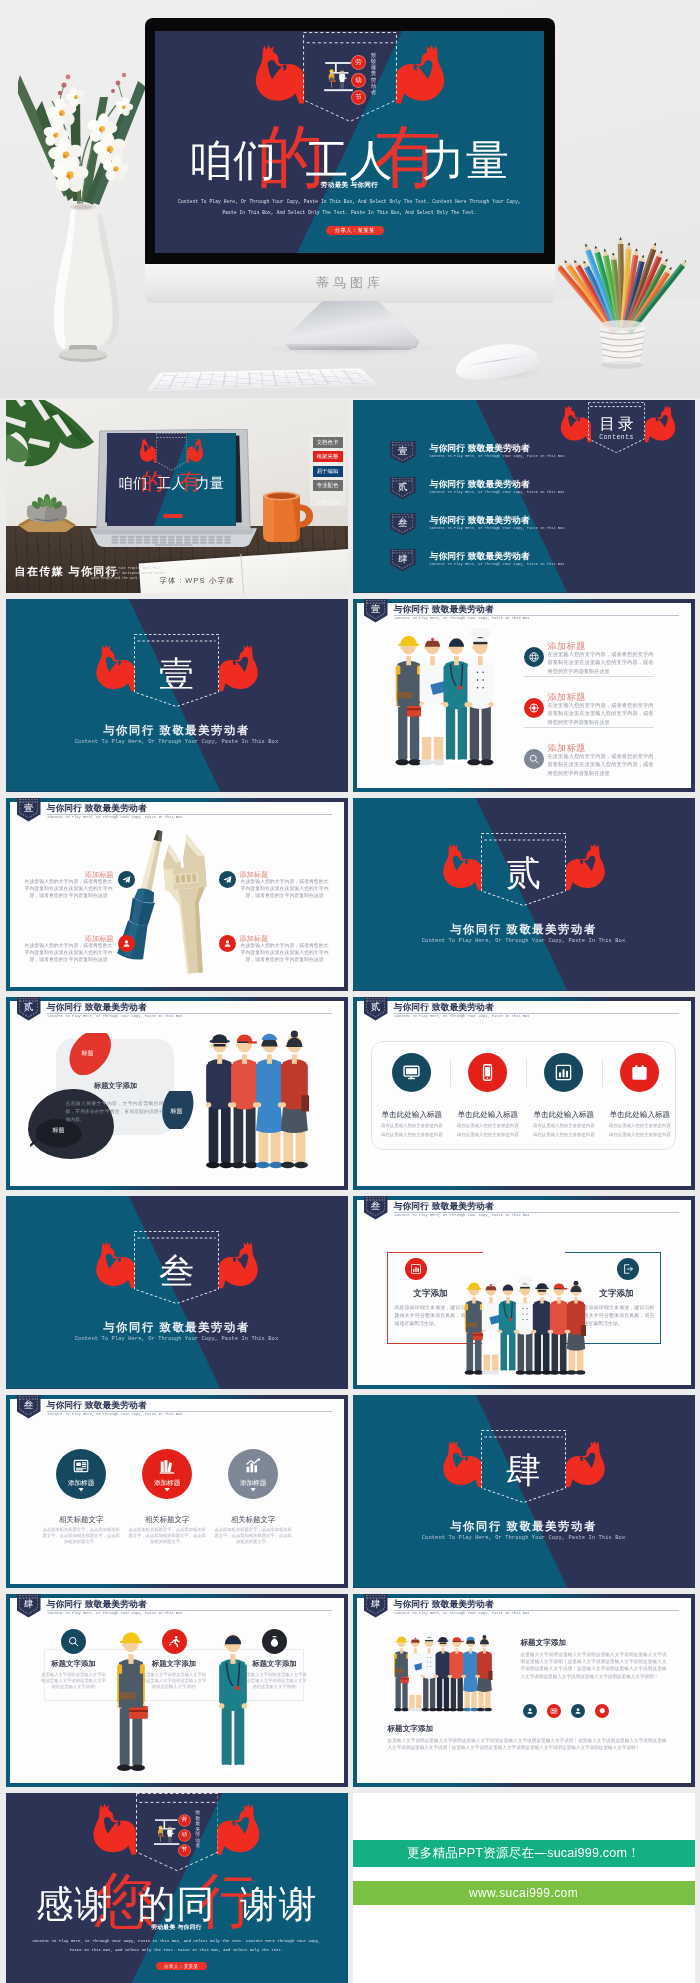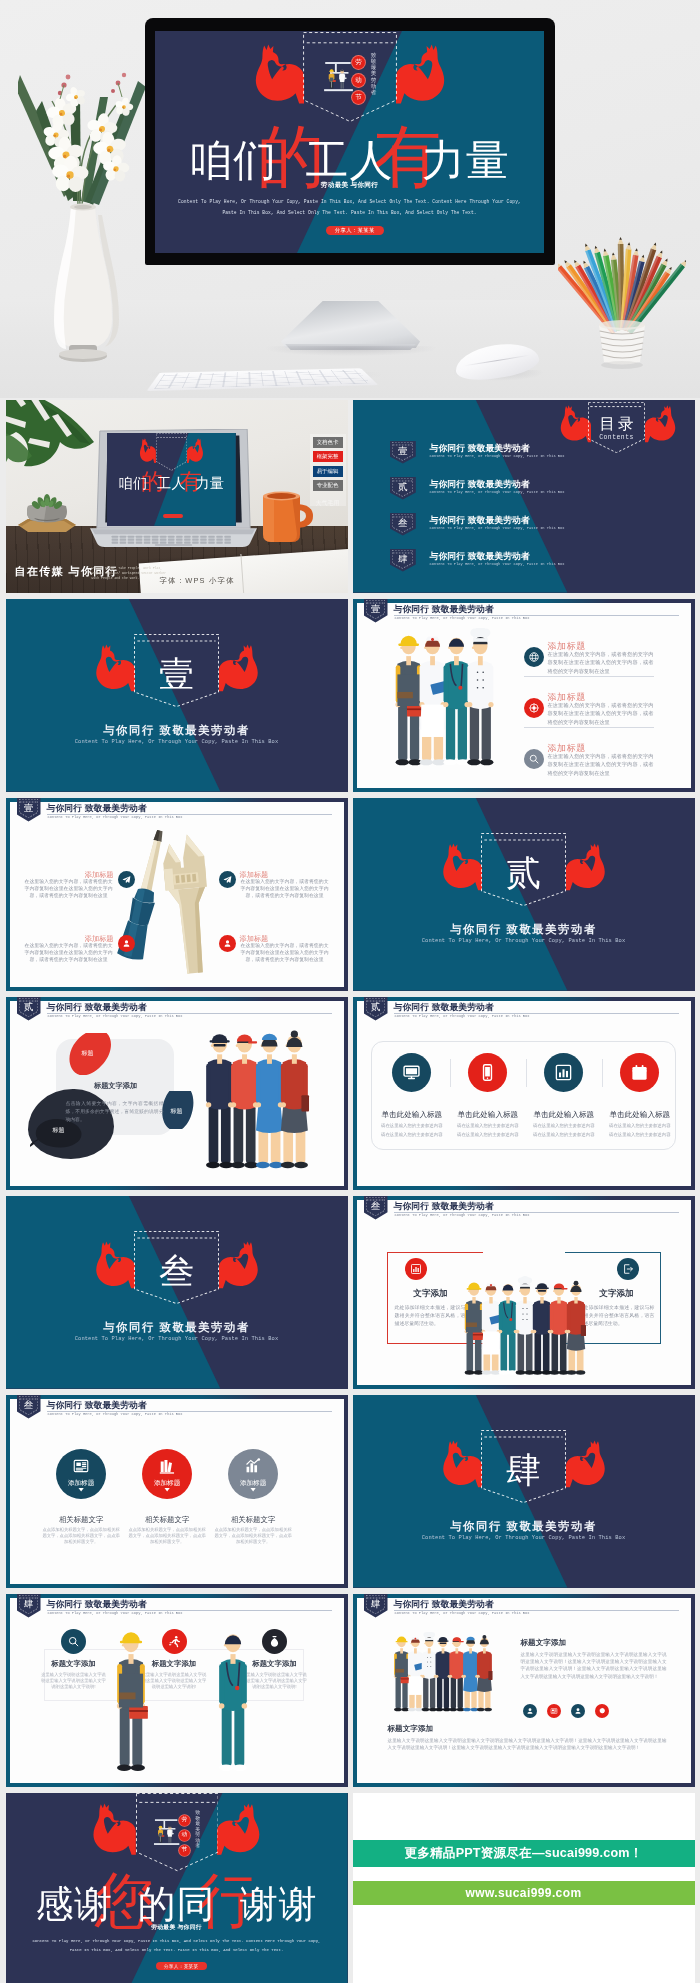--- a/index.html
+++ b/index.html
@@ -63,21 +63,21 @@
 .pocket{position:absolute;}
 .pocket svg{display:block;width:100%;height:100%;}
 
 
 .shtitle{position:absolute;color:#26304f;font-weight:700;white-space:nowrap;}
 .shsub{position:absolute;color:#7d8596;white-space:nowrap;
        font-family:"Liberation Mono",monospace;}
 .hrule{position:absolute;background:#bcc4d2;height:1px;}
 
 #promo1,#promo2{position:absolute;display:flex;align-items:center;justify-content:center;
-  color:#fff;font-weight:700;}
+  color:#fff;font-weight:400;}
 </style>
 </head>
 <body>
 
 <div class="page">
 <div id="hero">
       <div class="floor"></div>
       <div id="vase"><svg viewBox="0 0 130 315" width="100%" height="100%">
 <g>
 <path d="M2 20 L54 134 L46 142 L-2 34Z" fill="#4d6b4b"></path>
@@ -364,20 +364,23 @@
           <div style="position:absolute;left:197.0px;top:60.1px;width:12.9px;height:12.9px;border-radius:50%;background:#e32119;box-shadow:0 0 0 0.9px #ef6e64;display:flex;align-items:center;justify-content:center;color:#fff;font-size:6.5px;line-height:1">
             <span>节</span>
           </div>
           <div style="position:absolute;left:215.5px;top:20.6px;width:6.2px;font-size:5.6px;line-height:6.3px;color:#d7dbe6;word-break:break-all;text-align:center">致敬最美劳动者</div>
           <div style="position:absolute;left:0;top:95.0px;width:389px;text-align:center;font-size:43.0px;line-height:50.0px;letter-spacing:1.0px;white-space:nowrap;font-weight:400"><span style="color: rgb(255, 255, 255); position: relative; z-index: 2;">咱</span><span style="color: rgb(255, 255, 255); position: relative; z-index: 2;">们</span><span style="color: rgb(232, 51, 43); font-size: 1.58em; position: relative; top: 0.07em; margin: 0px -0.3em; z-index: 0;">的</span><span style="color: rgb(255, 255, 255); position: relative; z-index: 2;">工</span><span style="color: rgb(255, 255, 255); position: relative; z-index: 2;">人</span><span style="color: rgb(232, 51, 43); font-size: 1.58em; position: relative; top: 0.07em; margin: 0px -0.3em; z-index: 0;">有</span><span style="color: rgb(255, 255, 255); position: relative; z-index: 2;">力</span><span style="color: rgb(255, 255, 255); position: relative; z-index: 2;">量</span></div>
           <div style="position:absolute;left:0;top:150.0px;width:389px;text-align:center;font-size:6.6px;color:#ffffff;letter-spacing:0.3px;font-weight:700;z-index:3">劳动最美 与你同行</div>
           <div class="mono" style="position:absolute;left:0;top:168.0px;width:389px;text-align:center;font-size:4.6px;color:#dbe2ee;letter-spacing:0.1px;white-space:nowrap">Content To Play Here, Or Through Your Copy, Paste In This Box, And Select Only The Text. Content Here Through Your Copy,</div>
           <div class="mono" style="position:absolute;left:0;top:179.2px;width:389px;text-align:center;font-size:4.6px;color:#dbe2ee;letter-spacing:0.1px;white-space:nowrap">Paste In This Box, And Select Only The Text. Paste In This Box, And Select Only The Text.</div>
           <div style="position:absolute;left:170.6px;top:194.6px;width:58.3px;height:9.7px;border-radius:5.0px;background:#e8332b;color:#fff;display:flex;align-items:center;justify-content:center;font-size:5.4px;letter-spacing:0.3px">分享人：某某某</div>
         </div>
+      </div>
+      <div id="chin">
+        <div class="wm">蒂鸟图库</div>
       </div>
       <div id="neck"></div>
       <div id="mbase"></div>
       <div id="mshadow"></div>
       <div id="kbdshadow"></div>
       <div id="kbd">
         <div class="keys"></div>
       </div>
       <div id="mouseshadow"></div>
       <div id="mouse">

